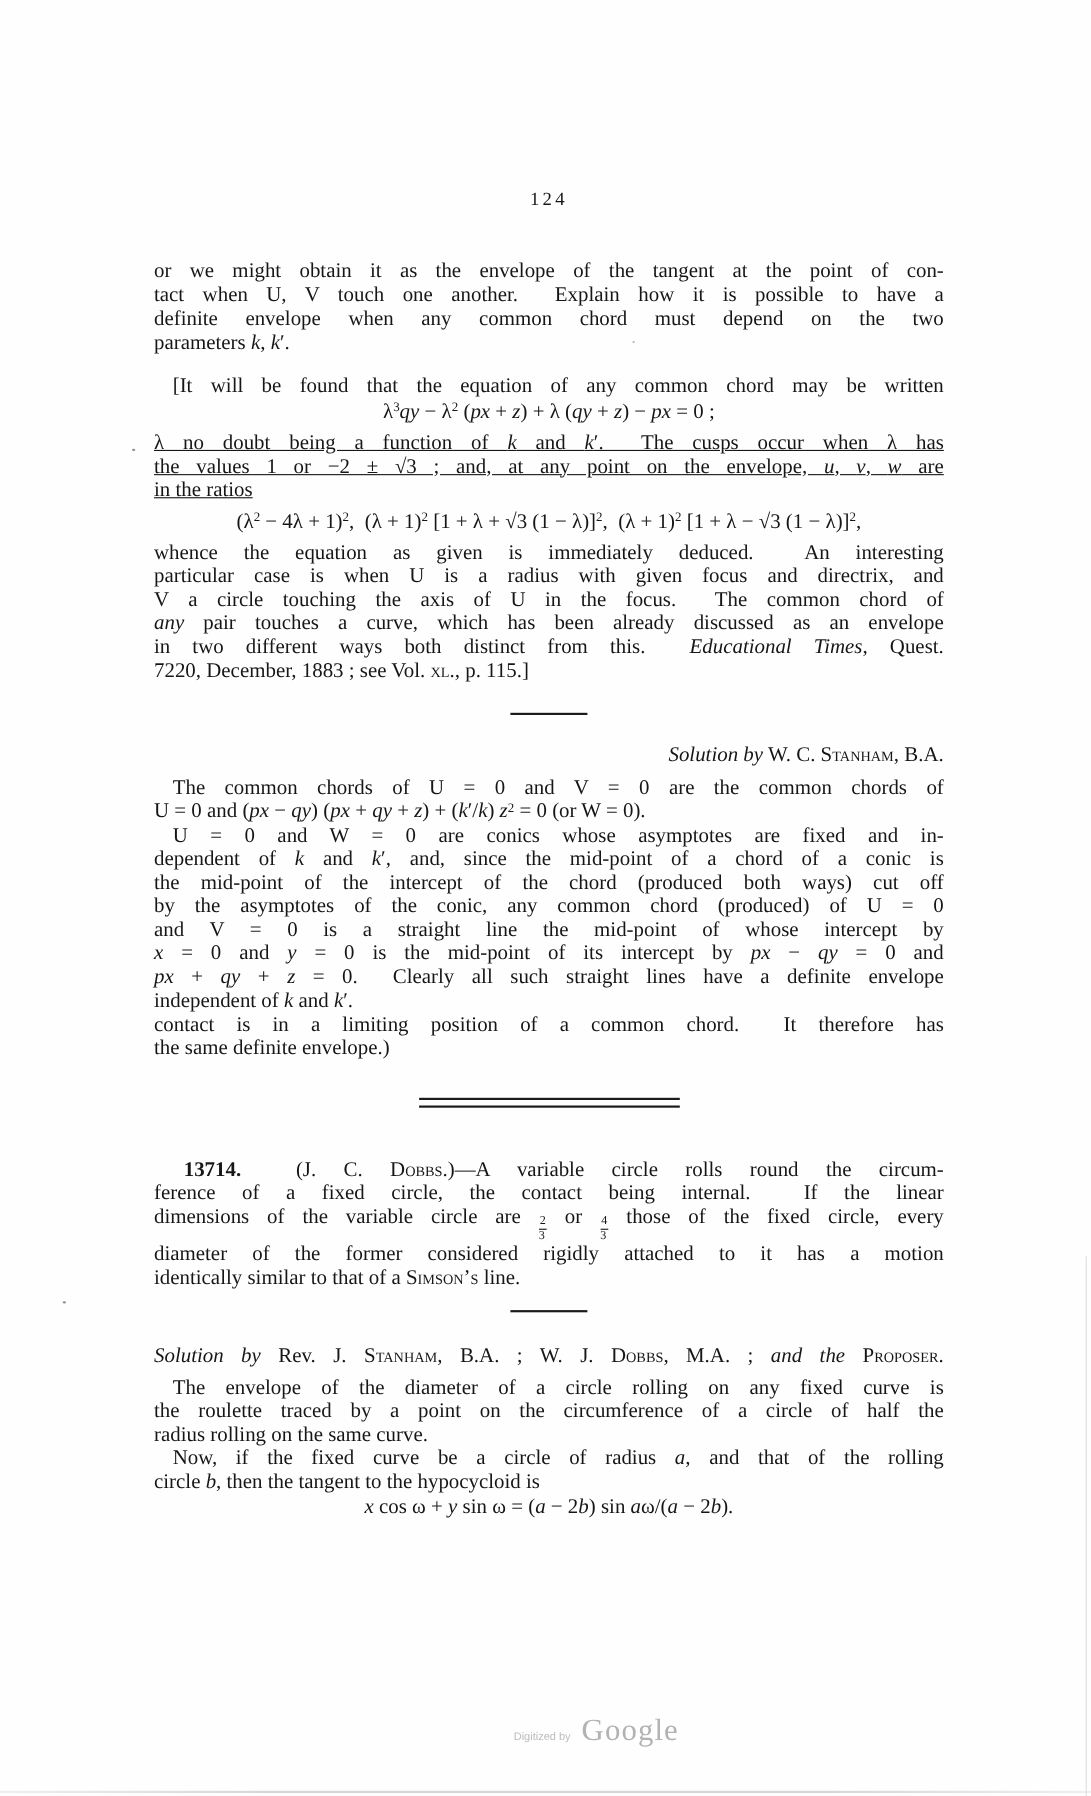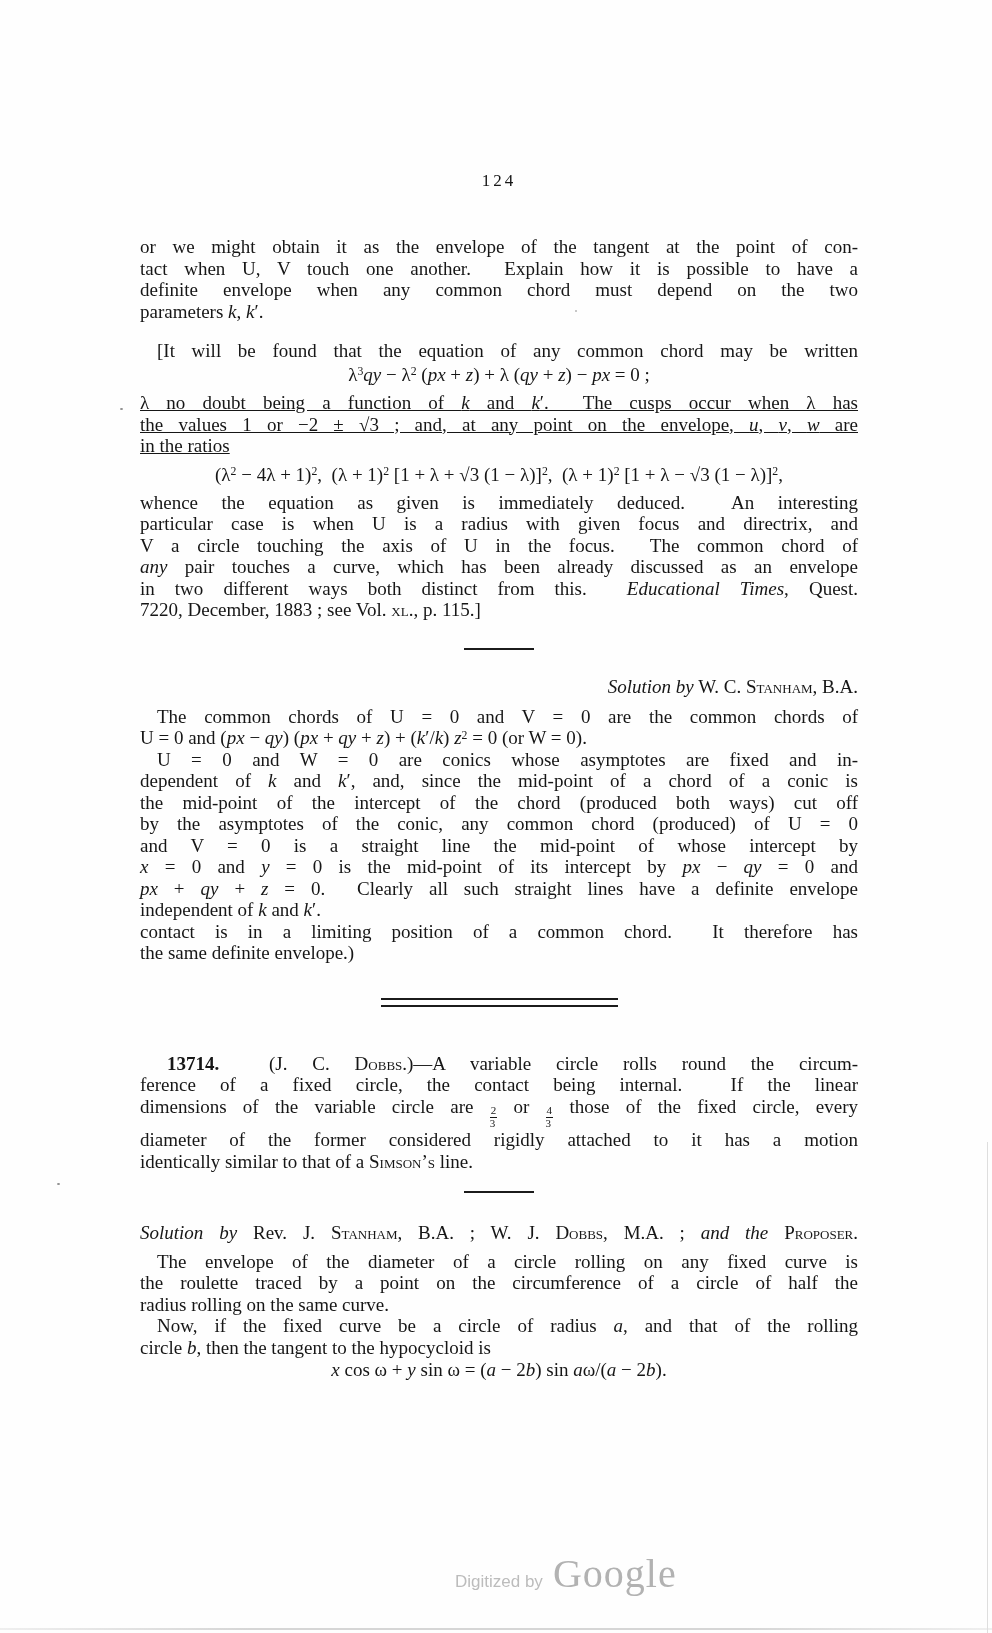--- a/index.html
+++ b/index.html
@@ -36,22 +36,22 @@
   #blk-solution-heading-stanham{margin-top:26px;line-height:22px;}
   #blk-stanham-solution-paragraph{margin-top:8px;}
   #blk-double-separator-rule{margin-top:34px;}
   #blk-problem-13714-paragraph{margin-top:46px;}
   #blk-separator-rule-2{margin-top:19px;}
   #blk-solution-byline-cullen{margin-top:29px;}
   #blk-cullen-solution-paragraph{margin-top:7px;}
   #blk-tangent-equation{margin-top:1px;}
   
   .watermark{position:absolute;top:1563px;left:455px;display:flex;align-items:baseline;gap:10px;}
-  .wm-prefix{font-family:"Liberation Sans","DejaVu Sans",sans-serif;font-size:17px;color:#bcbcbc;}
-  .wm-logo{font-family:"Liberation Serif","DejaVu Serif",serif;font-size:40px;color:#b2b2b2;letter-spacing:1px;}
+  .wm-prefix{font-family:"Liberation Sans","DejaVu Sans",sans-serif;font-size:10px;color:#bcbcbc;margin-left:12px;}
+  .wm-logo{font-family:"Liberation Serif","DejaVu Serif",serif;font-size:28px;color:#b2b2b2;letter-spacing:1px;}
   
   .edge-bottom{position:absolute;left:0;top:1628px;width:992px;height:2px;
     background:linear-gradient(to right,#efefef,#d6d6d6 25%,#d6d6d6 75%,#efefef);}
   .edge-right{position:absolute;left:987px;top:1142px;width:1px;height:491px;background:#dedede;}
   .speck{position:absolute;border-radius:50%;background:#8d8d8d;}
   #speck-1{left:120px;top:408px;width:3px;height:2px;}
   #speck-2{left:57px;top:1183px;width:3px;height:2px;}
   #speck-3{left:575px;top:310px;width:2px;height:2px;background:#b5b5b5;}
 </style>
 </head>

